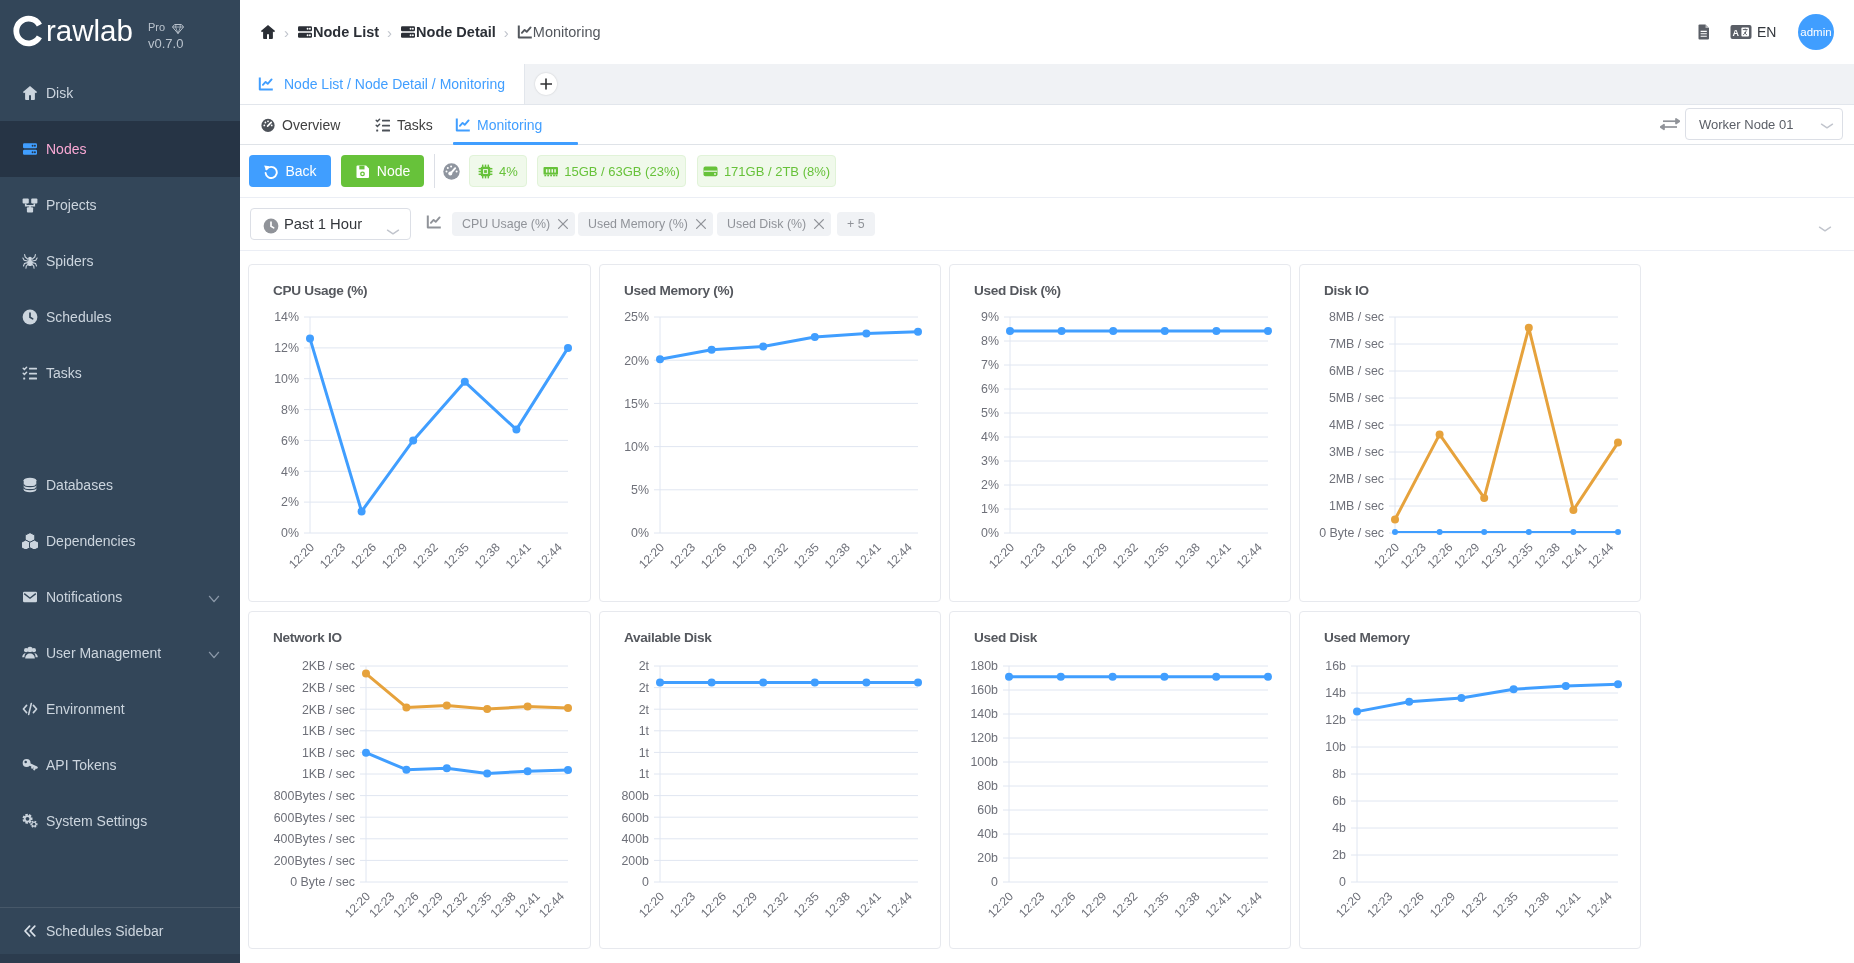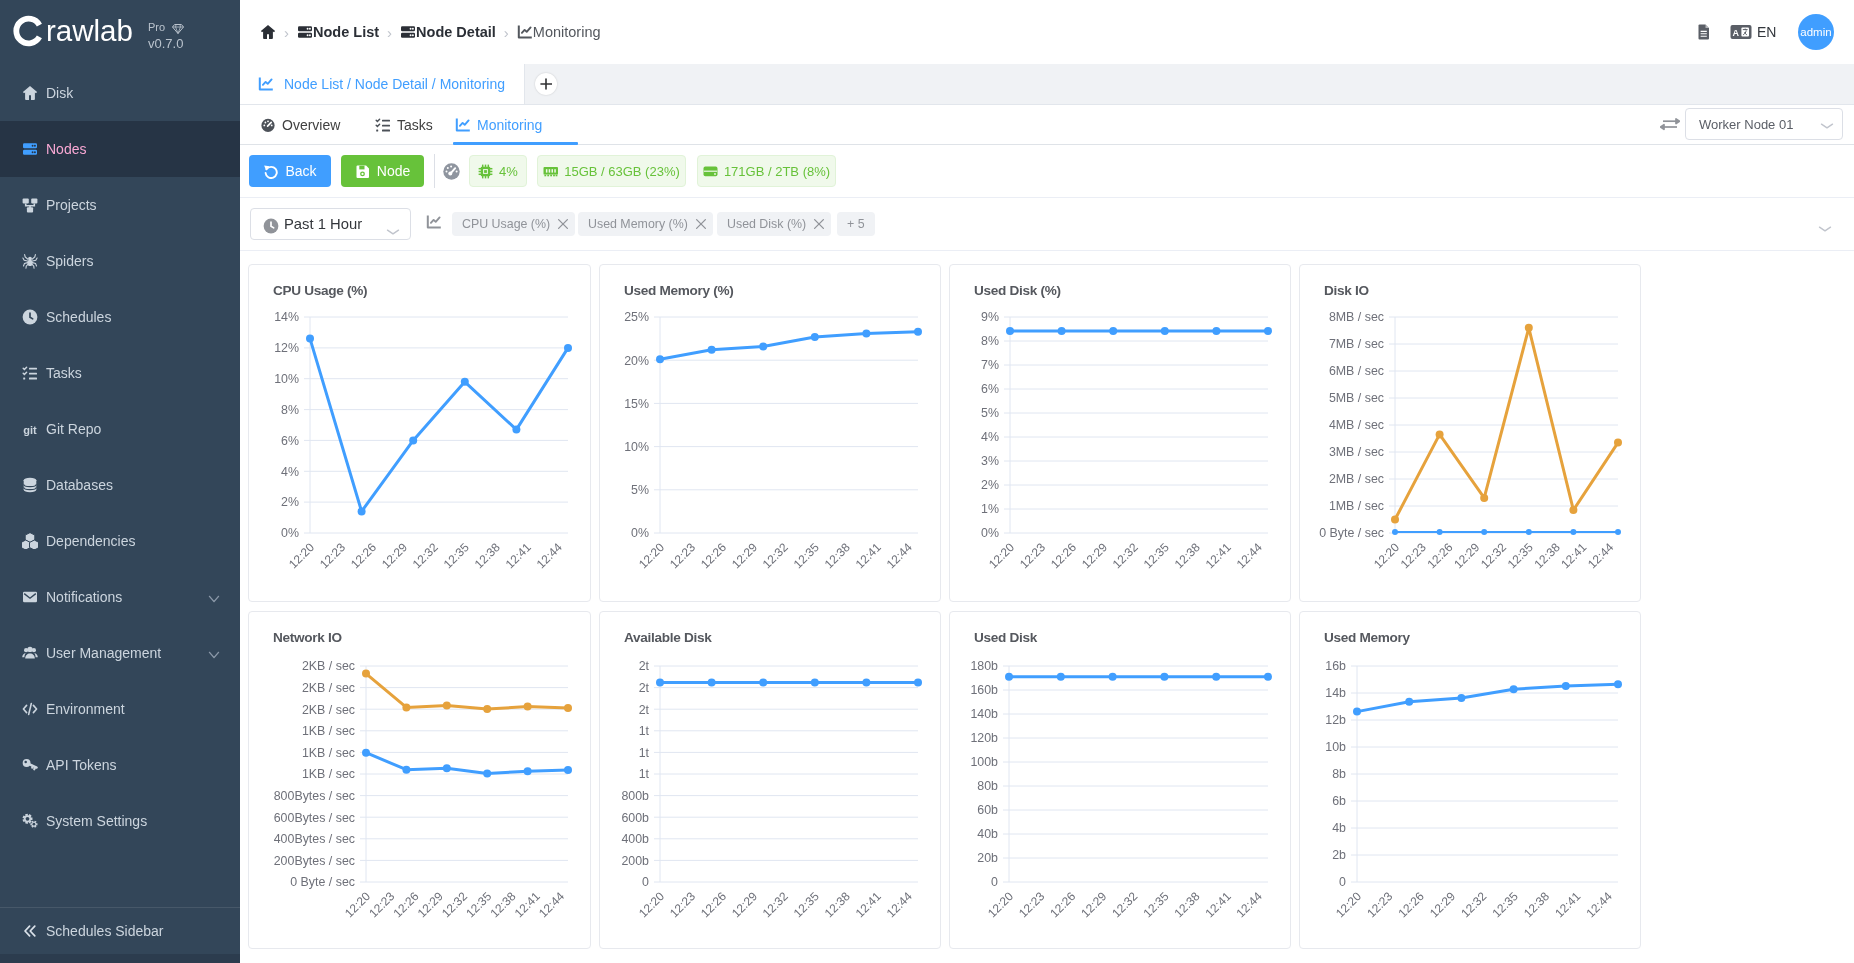--- a/index.html
+++ b/index.html
@@ -128,26 +128,20 @@
 <div class="mi" style="top:345px">
         <span class="mic"><svg class="" width="16" height="16" viewBox="0 0 16 16">
             <path fill="none" stroke="#ccd5de" stroke-width="1.5" stroke-linecap="round" d="M1.2 3.3 2.4 4.5 4.6 2.3"></path>
             <path fill="none" stroke="#ccd5de" stroke-width="1.5" stroke-linecap="round" d="M1.2 8.3 2.4 9.5 4.6 7.3"></path>
             <rect x="7" y="2.8" width="8" height="1.8" rx=".5" fill="#ccd5de"></rect>
             <rect x="7" y="7.8" width="8" height="1.8" rx=".5" fill="#ccd5de"></rect>
             <rect x="1.2" y="12.6" width="2" height="1.8" rx=".5" fill="#ccd5de"></rect>
             <rect x="7" y="12.6" width="8" height="1.8" rx=".5" fill="#ccd5de"></rect>
           </svg></span>
         <span class="mtxt">Tasks</span>
-      </div>
-<div class="mi" style="top:401px">
-        <span class="mic"><svg class="" width="16" height="16" viewBox="0 0 16 16">
-            <text x="8" y="12.5" font-size="11" font-weight="700" fill="#ccd5de" text-anchor="middle" font-family="Liberation Sans, sans-serif">git</text>
-          </svg></span>
-        <span class="mtxt">Git Repo</span>
       </div>
 <div class="mi" style="top:457px">
         <span class="mic"><svg class="" width="16" height="16" viewBox="0 0 16 16">
             <ellipse cx="8" cy="3.2" rx="6.3" ry="2.4" fill="#ccd5de"></ellipse>
             <path fill="#ccd5de" d="M1.7 3.2h12.6v9.6H1.7z"></path>
             <ellipse cx="8" cy="12.8" rx="6.3" ry="2.4" fill="#ccd5de"></ellipse>
             <path fill="none" stroke="#334659" stroke-width="1.1" d="M1.7 7.2c0 1.3 2.8 2.4 6.3 2.4s6.3-1.1 6.3-2.4"></path>
             <path fill="none" stroke="#334659" stroke-width="1.1" d="M1.7 10.2c0 1.3 2.8 2.4 6.3 2.4s6.3-1.1 6.3-2.4"></path>
           </svg></span>
         <span class="mtxt">Databases</span>

